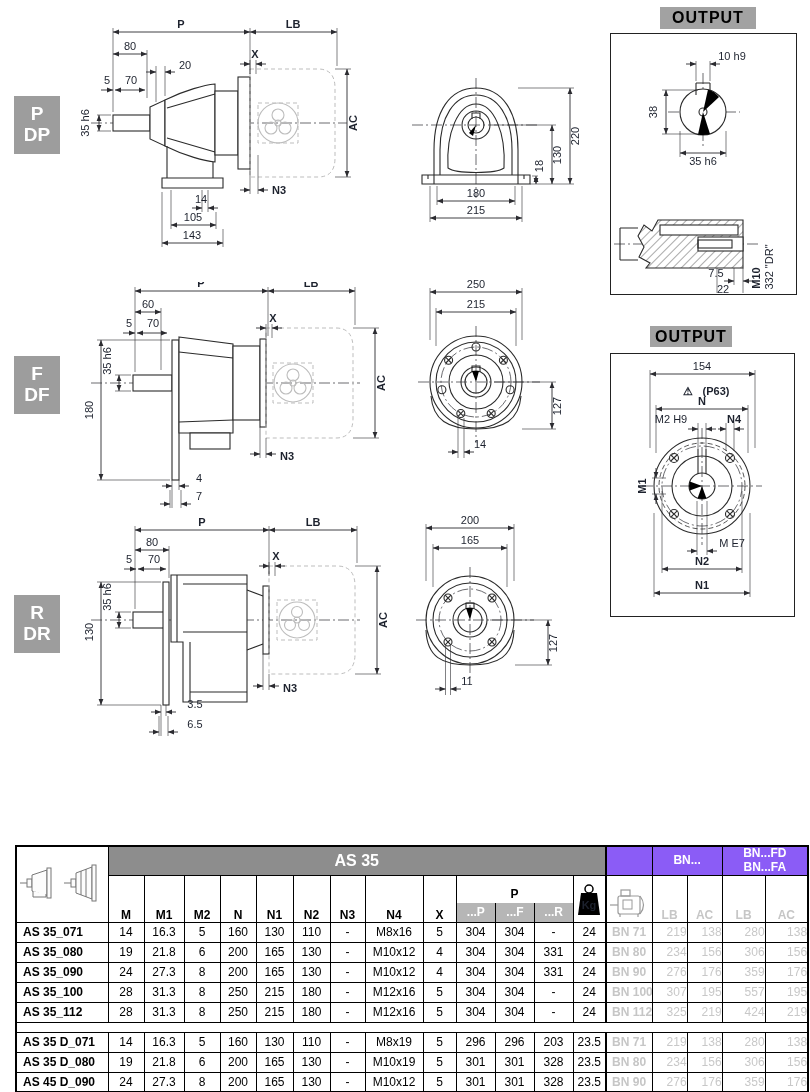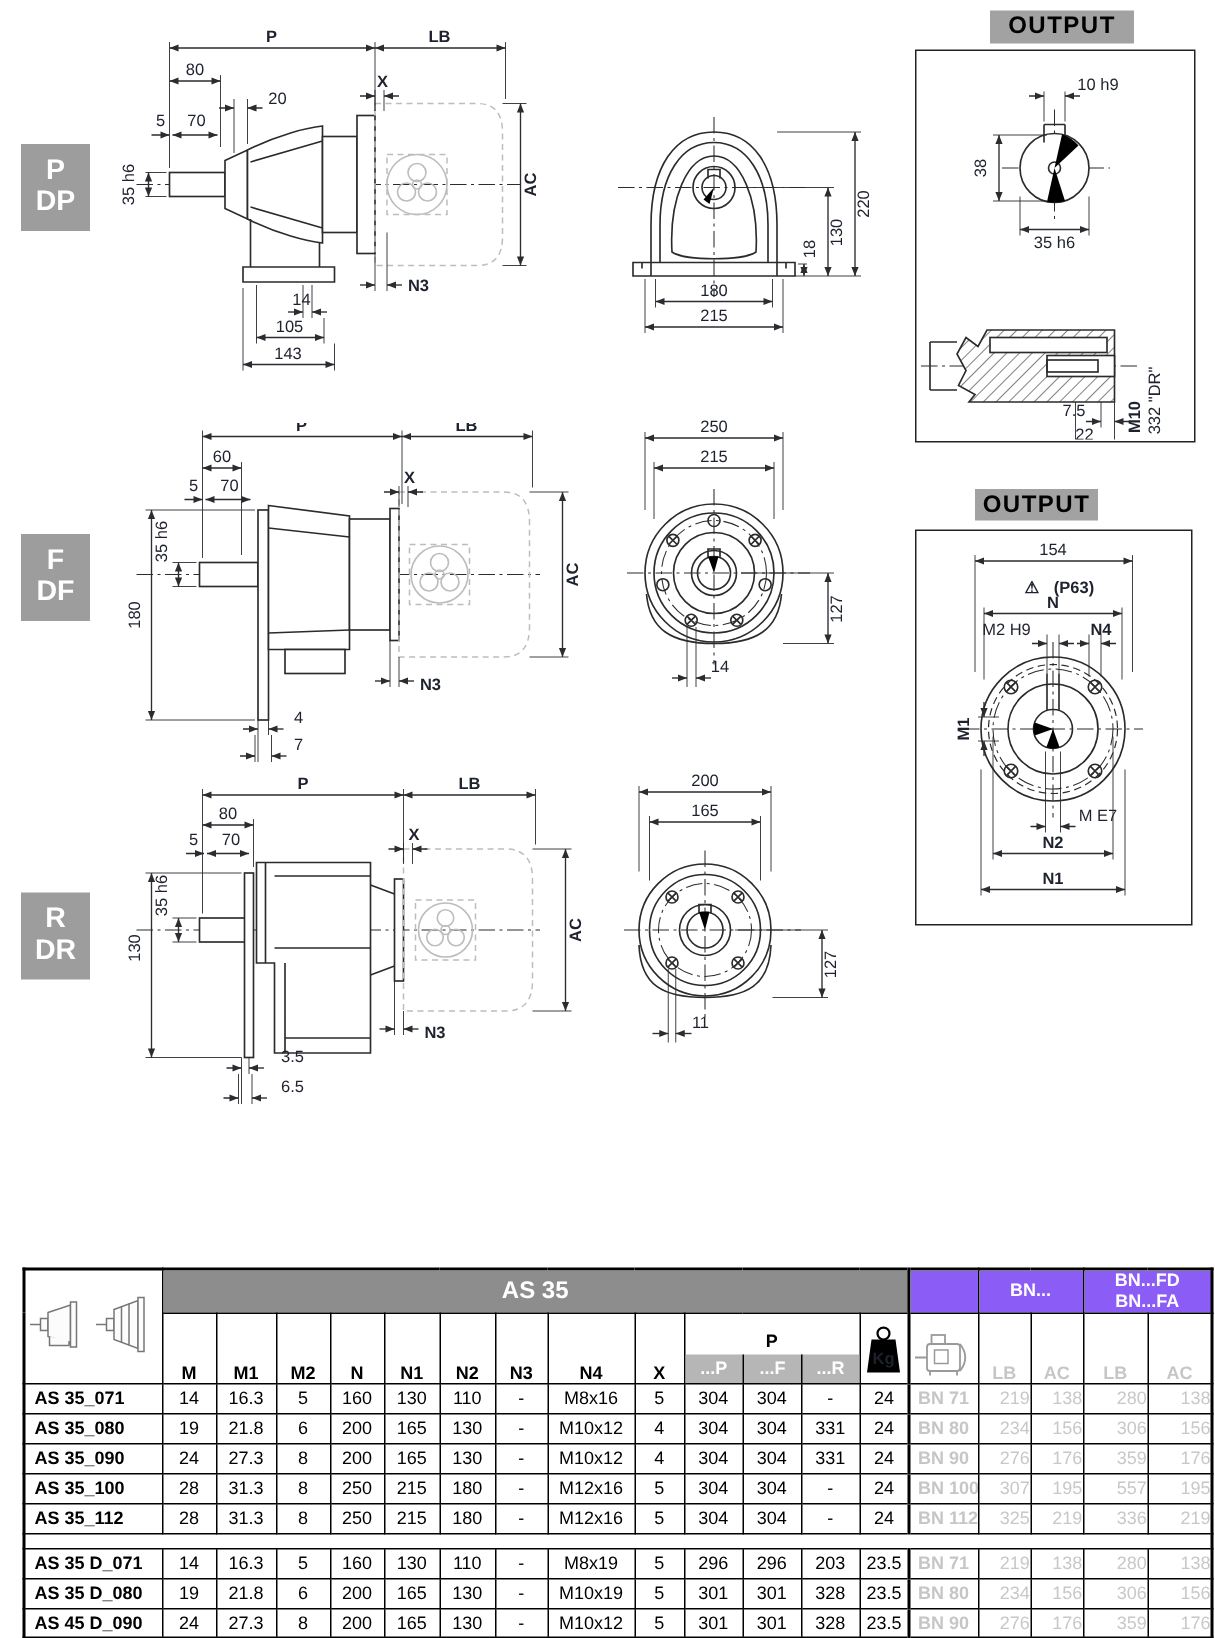--- a/index.html
+++ b/index.html
@@ -683,21 +683,21 @@
           <td class="val">-</td>
           <td class="val">M12x16</td>
           <td class="val">5</td>
           <td class="val">304</td>
           <td class="val">304</td>
           <td class="val">-</td>
           <td class="val">24</td>
           <td class="bnname thickl">BN 112</td>
           <td class="bn">325</td>
           <td class="bn">219</td>
-          <td class="bn">336</td>
+          <td class="bn">424</td>
           <td class="bn">219</td>
         </tr>
       </tbody>
   <tbody>
         <tr class="sep">
           <td colspan="19"></td>
         </tr>
       </tbody>
   <tbody>
         <tr>

